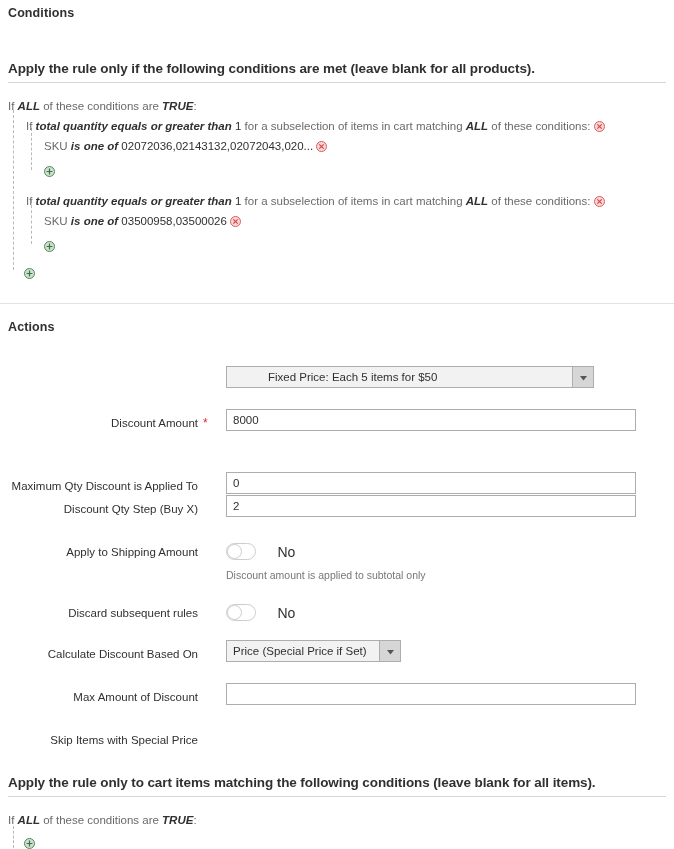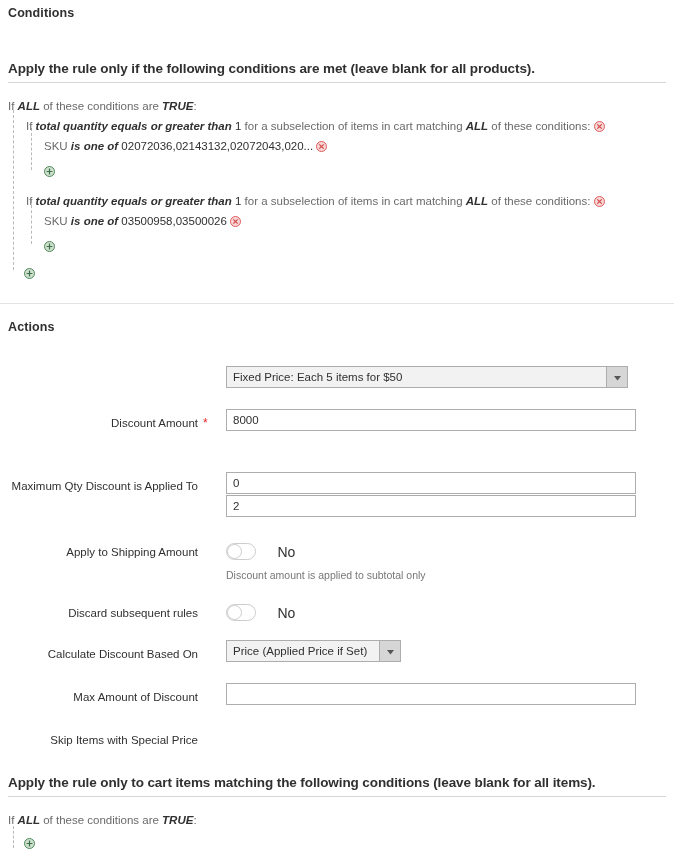--- a/index.html
+++ b/index.html
@@ -300,21 +300,21 @@
 </div>
 
 <hr class="section-rule" style="position:absolute; left:0px; top:303px; width:674px;">
 
 <div>
 
   <div class="section-title" style="position:absolute; left:8px; top:320px;">Actions</div>
 
   <div class="field-row" style="top:366px;">
     <div class="field-ctl">
-      <div class="select-box" style="width:402px;">
+      <div class="select-box" style="width:368px;padding-left:35px;">
         <span class="sel-text">Fixed Price: Each 5 items for $50</span>
         <span class="sel-arrow">
           <svg width="7" height="5" viewBox="0 0 7 5">
               <path d="M0 0 L7 0 L3.5 4.5 Z" fill="#555555"></path>
             </svg>
         </span>
       </div>
     </div>
   </div>
 
@@ -327,20 +327,21 @@
   </div>
 
   <div class="field-row" style="top:456px;margin-top:16px;">
     <div class="field-label">Maximum Qty Discount is Applied To</div>
     <div class="field-ctl">
       <input class="txt" style="width: 410px;" type="text" value="0">
     </div>
   </div>
 
   <div class="field-row" style="top:495px;">
+    <div class="field-label">Discount Qty Step (Buy X)</div>
     <div class="field-ctl">
       <input class="txt" style="width: 410px;" type="text" value="2">
     </div>
   </div>
 
   <div class="field-row" style="top:538px; height:46px;">
     <div class="field-label">Apply to Shipping Amount</div>
     <div class="field-ctl" style="top:4px;">
       <span class="toggle">
         <span class="knob"></span>
@@ -357,21 +358,21 @@
         <span class="knob"></span>
       </span>
       <span class="toggle-text">No</span>
     </div>
   </div>
 
   <div class="field-row" style="top:640px;">
     <div class="field-label">Calculate Discount Based On</div>
     <div class="field-ctl">
       <div class="select-box" style="width:175px;">
-        <span class="sel-text">Price (Applied Price if Set)</span>
+        <span class="sel-text">Price (Special Price if Set)</span>
         <span class="sel-arrow">
           <svg width="7" height="5" viewBox="0 0 7 5">
               <path d="M0 0 L7 0 L3.5 4.5 Z" fill="#555555"></path>
             </svg>
         </span>
       </div>
     </div>
   </div>
 
   <div class="field-row" style="top:683px;">

